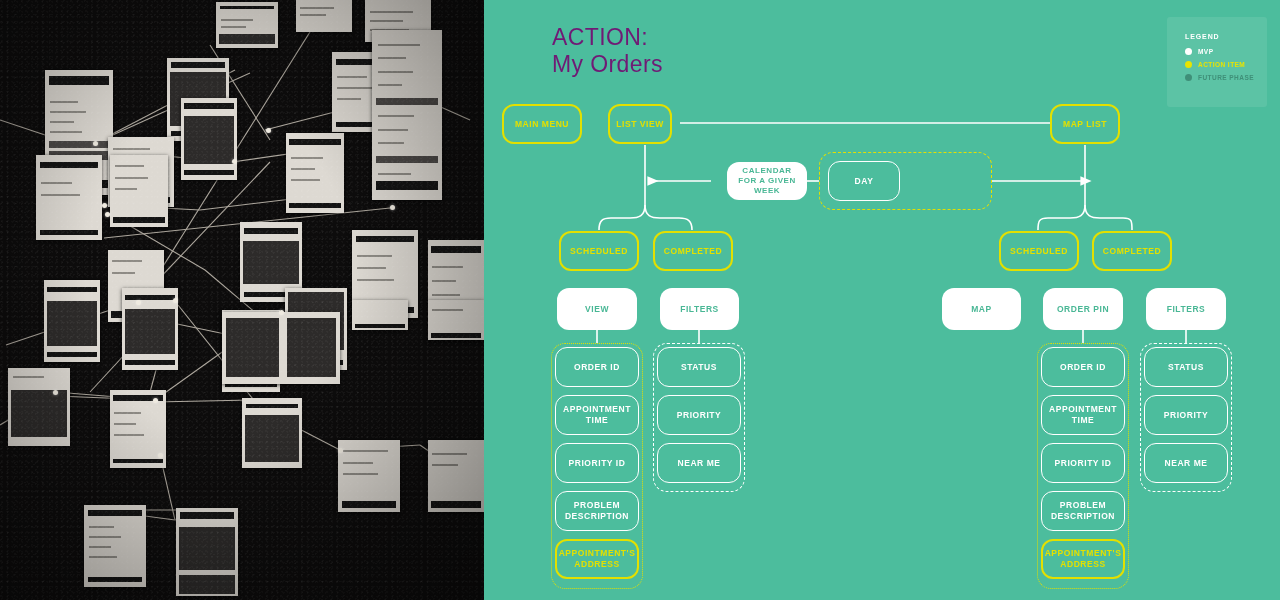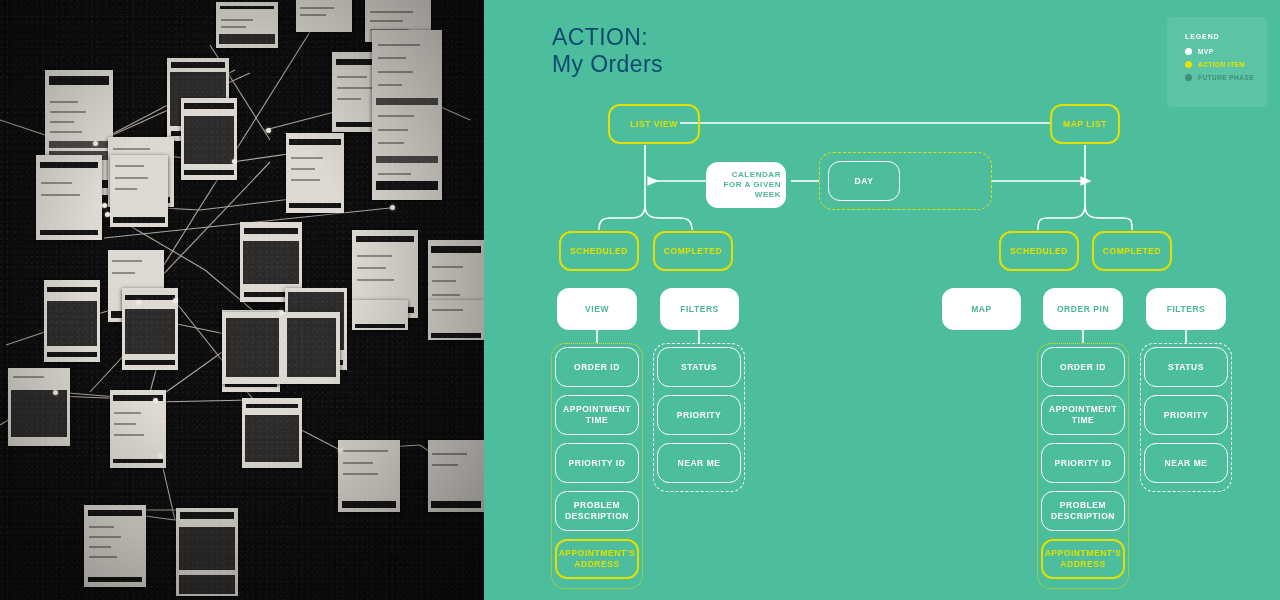--- a/index.html
+++ b/index.html
@@ -48,21 +48,21 @@
 
   
   .diagram{
     position:absolute; left:484px; top:0; width:796px; height:600px;
     background:#4cbd9d;
   }
   .edges{ position:absolute; left:0; top:0; width:796px; height:600px; z-index:1; }
 
   .title{
     position:absolute; left:68px; top:24px; z-index:4;
-    color:#0c4a6e; font-weight:300; letter-spacing:.4px;
+    color:#701a75; font-weight:300; letter-spacing:.4px;
     line-height:1.18; font-size:23px;
   }
   .title .l1{ display:block; }
   .title .l2{ display:block; }
 
   
   .node{
     position:absolute; z-index:3;
     display:flex; align-items:center; justify-content:center; text-align:center;
     border-radius:12px;
@@ -377,26 +377,27 @@
 
         <path d="M702,329 L702,343"></path>
       </g>
     </svg>
 
     <div class="title">
       <span class="l1">ACTION:</span>
       <span class="l2">My Orders</span>
     </div>
 
-
-    <div class="node n-yellow" style="left:124px;top:104px;width:92px;height:40px;">LIST VIEW</div>
+    <div class="node n-yellow" style="left:18px;top:104px;width:80px;height:40px;">MAIN MENU</div>
+
+    <div class="node n-yellow" style="left:124px;top:104px;width:64px;height:40px;">LIST VIEW</div>
 
     <div class="node n-yellow" style="left:566px;top:104px;width:70px;height:40px;">MAP LIST</div>
 
-    <div class="node n-white" style="left:222px;top:162px;width:80px;height:46px;font-size:8px;text-align:right;">CALENDAR FOR A GIVEN WEEK</div>
+    <div class="node n-white" style="left:243px;top:162px;width:80px;height:38px;font-size:8px;">CALENDAR FOR A GIVEN WEEK</div>
 
     <div class="group g-yellow-dash" style="left:335px;top:152px;width:173px;height:58px;"></div>
     <div class="node n-outline" style="left:344px;top:161px;width:72px;height:40px;">DAY</div>
 
     <div class="node n-yellow" style="left:75px;top:231px;width:80px;height:40px;">SCHEDULED</div>
     <div class="node n-yellow" style="left:169px;top:231px;width:80px;height:40px;">COMPLETED</div>
 
     <div class="node n-yellow" style="left:515px;top:231px;width:80px;height:40px;">SCHEDULED</div>
     <div class="node n-yellow" style="left:608px;top:231px;width:80px;height:40px;">COMPLETED</div>
 

